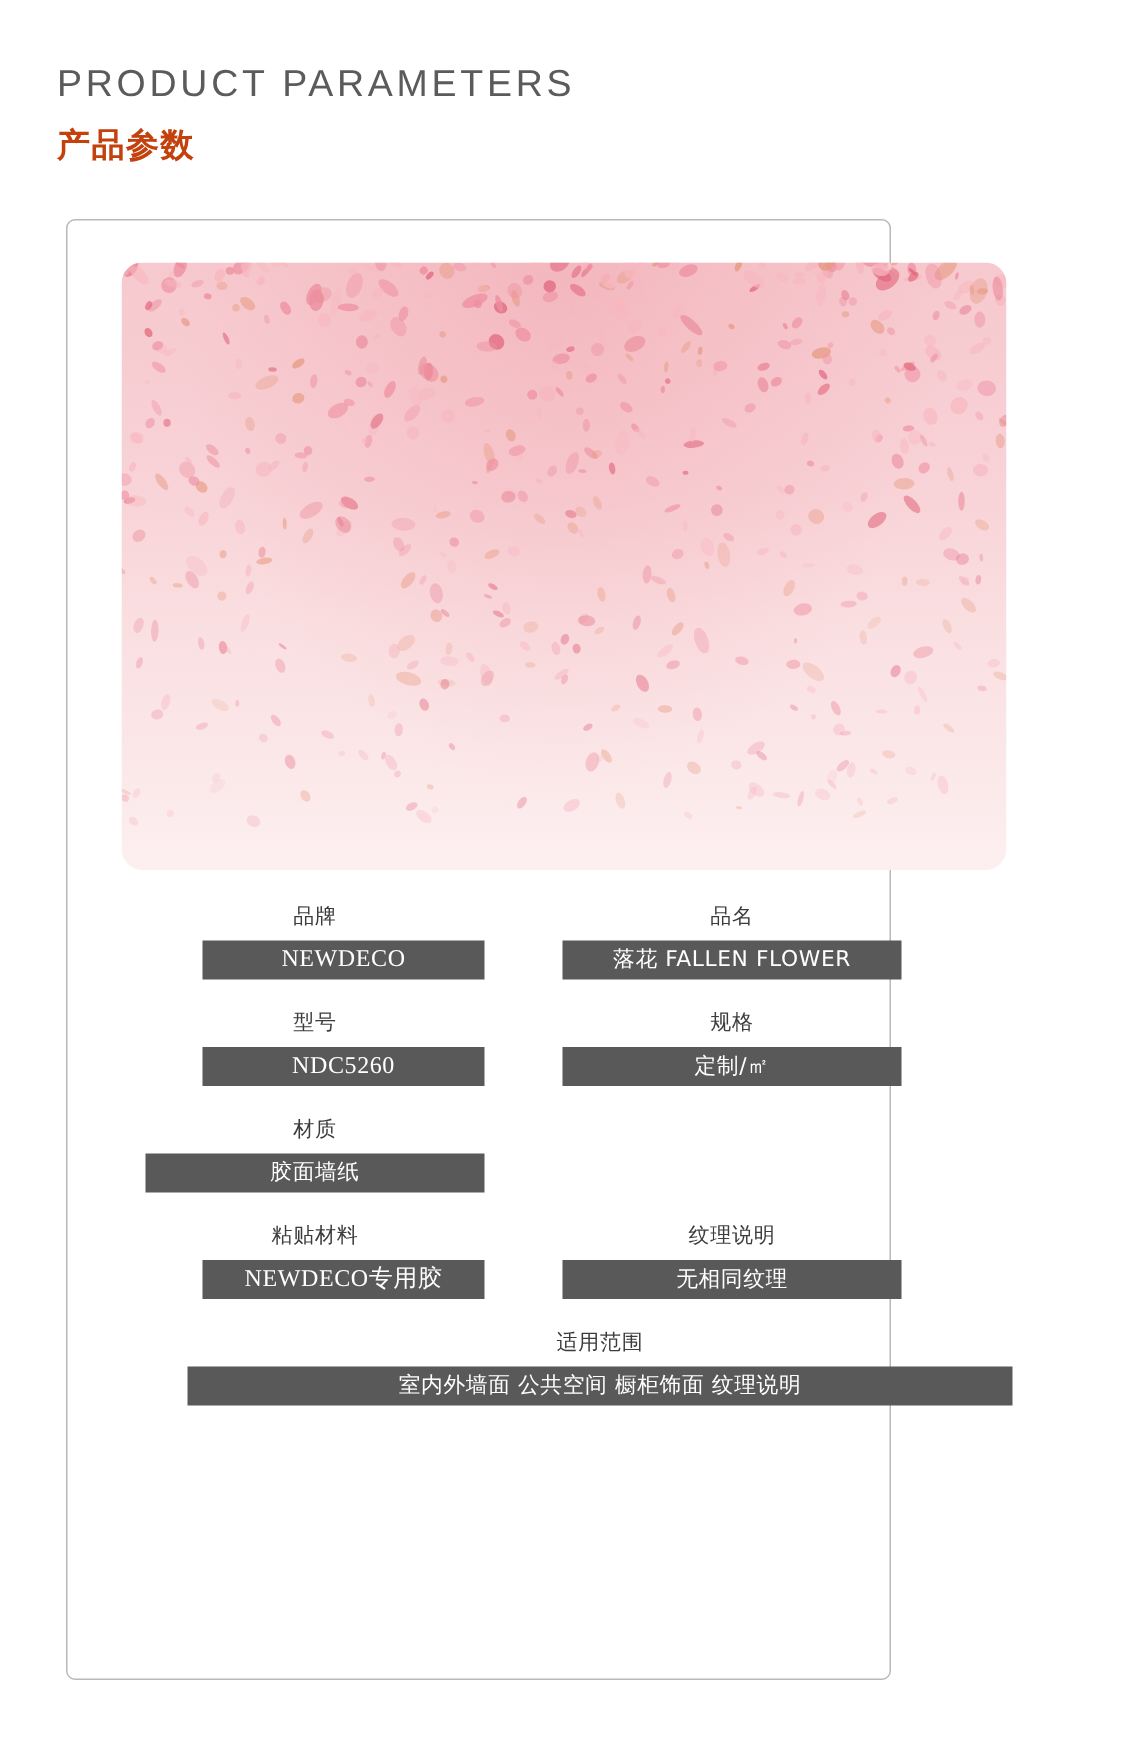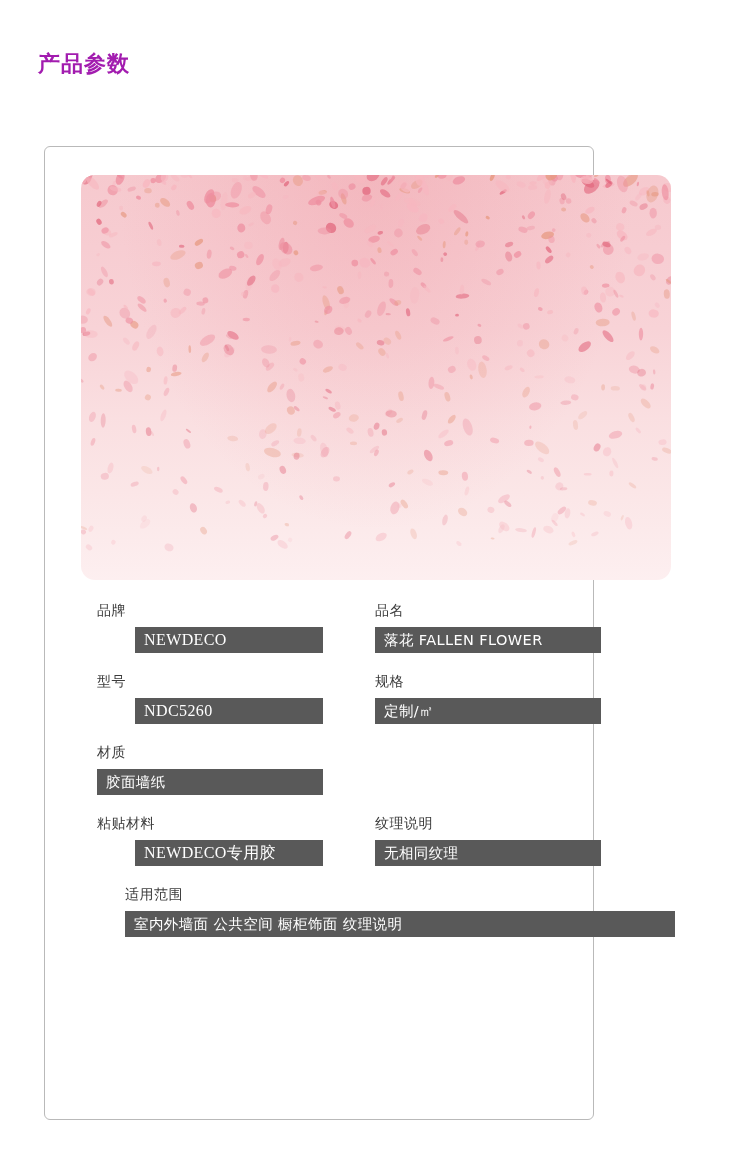--- a/index.html
+++ b/index.html
@@ -32,34 +32,35 @@
     letter-spacing: 2.5px;
     color: #5b5b5b;
     font-weight: 400;
     line-height: 1.3;
   }
   .header-cn {
     margin-top: 9px;
     font-family: "DejaVu Sans", sans-serif;
     font-size: 22px;
     font-weight: bold;
-    color: #a21caf;
+    color: #c2410c;
     letter-spacing: 1px;
   }
 
   
   .card {
     position: absolute;
     left: 44px;
     top: 146px;
     width: 550px;
     height: 974px;
     border: 1.5px solid #b9b9b9;
     border-radius: 6px;
     box-sizing: border-box;
+    text-align: center;
   }
 
   
   .image-wrap {
     position: absolute;
     left: 36px;
     top: 28px;
     width: 590px;
     height: 405px;
     border-radius: 14px;
@@ -133,20 +134,21 @@
     font-size: 16px;
     margin-left: 38px;
   }
 </style>
 </head>
 <body>
 
 <div class="page">
 
   <div class="header">
+    <div class="header-en">PRODUCT  PARAMETERS</div>
     <div class="header-cn">产品参数</div>
   </div>
 
   <div class="card">
 
     <div class="image-wrap">
       <div class="petal-bg"></div>
       <svg class="petals" viewBox="0 0 590 405" preserveAspectRatio="none" id="petal-svg">
           <ellipse cx="396.7" cy="71.8" rx="4.41" ry="1.66" fill="#f7b7c0" opacity="0.69" transform="rotate(-66.2 396.7 71.8)"></ellipse>
           <ellipse cx="385.9" cy="316.0" rx="4.73" ry="1.96" fill="#f7b7c0" opacity="0.31" transform="rotate(-74.1 385.9 316.0)"></ellipse>

